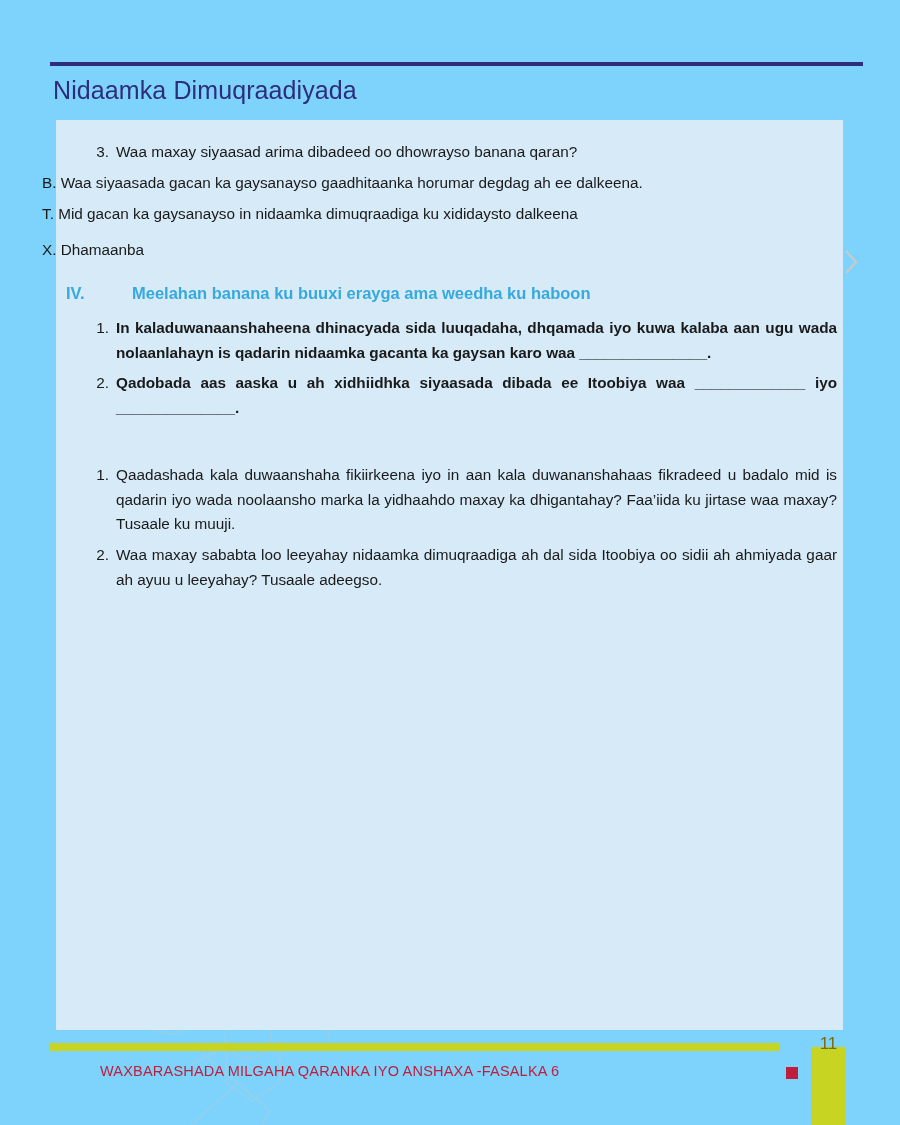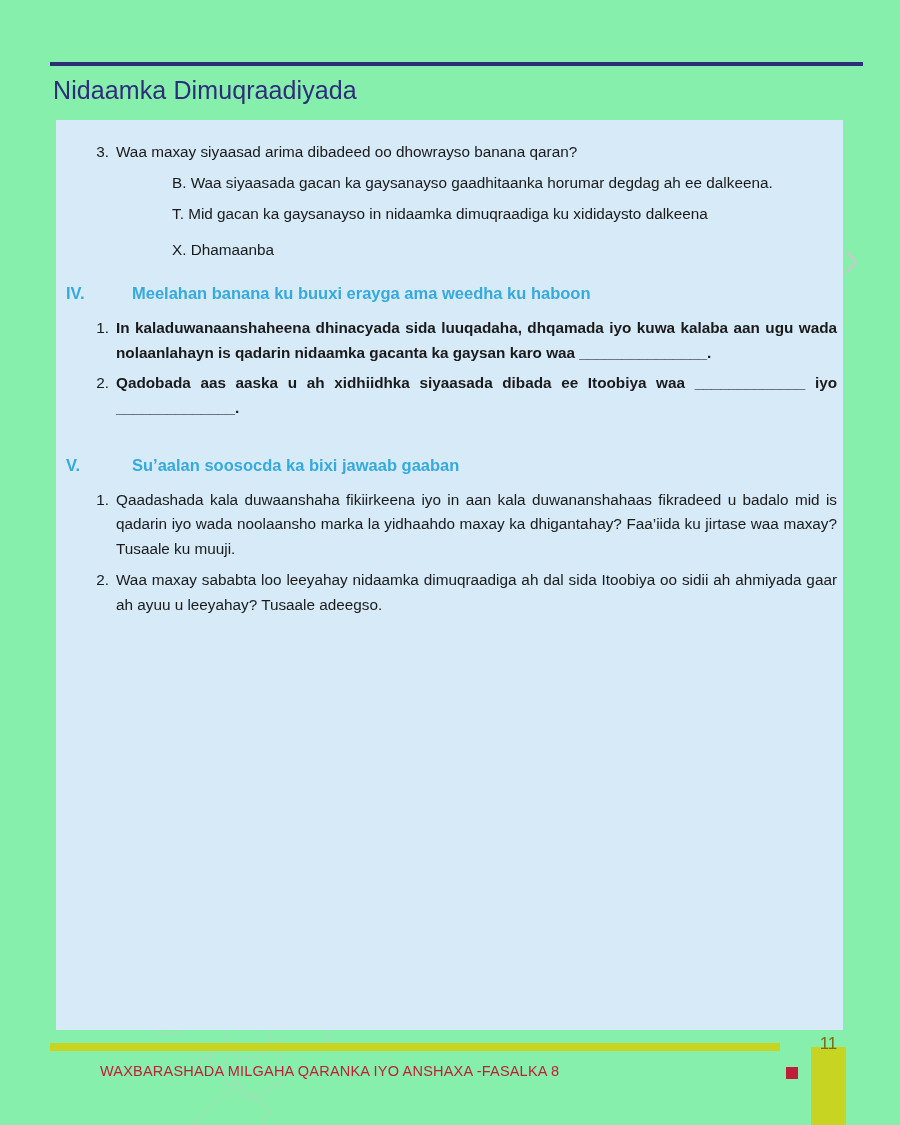--- a/index.html
+++ b/index.html
@@ -11,21 +11,21 @@
     width: 900px;
     height: 1125px;
     position: relative;
     font-family: "Liberation Sans", sans-serif;
     overflow: hidden;
   }
 
   .page {
     position: absolute;
     inset: 0;
-    background: #86efac;
+    background: #7dd3fc;
   }
 
   
   .header-rule {
     position: absolute;
     left: 50px;
     top: 62px;
     width: 813px;
     height: 4px;
     background: #2e2d7a;
@@ -93,21 +93,20 @@
     top: 0;
     width: 26px;
     text-align: right;
     font-size: 15.3px;
     color: #1a1a1a;
   }
 
   
   .choice-item {
     position: relative;
-    padding-left: 130px;
     padding-right: 6px;
     font-size: 15.3px;
     color: #1a1a1a;
     line-height: 1.62;
     text-indent: -14px;
   }
 
   
   .section-heading {
     position: relative;
@@ -248,23 +247,20 @@
     <div class="sp-6"></div>
 
     <div class="num-item">
       <span class="marker">2.</span>
       <span class="blank">Qadobada aas aaska u ah xidhiidhka siyaasada dibada ee Itoobiya waa _____________ iyo ______________.</span>
     </div>
 
     <div class="sp-18"></div>
     <div class="sp-14"></div>
 
-    <div class="section-heading">
-      <span class="roman">V.</span><span class="heading-text">Su’aalan soosocda ka bixi jawaab gaaban</span>
-    </div>
 
     <div class="sp-10"></div>
 
     <div class="num-item">
       <span class="marker">1.</span>
       <span>Qaadashada kala duwaanshaha fikiirkeena iyo in aan kala duwananshahaas fikradeed u badalo mid is qadarin iyo wada noolaansho marka la yidhaahdo maxay ka dhigantahay? Faa’iida ku jirtase waa maxay? Tusaale ku muuji.</span>
     </div>
 
     <div class="sp-6"></div>
 
@@ -273,18 +269,18 @@
       <span>Waa maxay sababta loo leeyahay nidaamka dimuqraadiga ah dal sida Itoobiya oo sidii ah ahmiyada gaar ah ayuu u leeyahay? Tusaale adeegso.</span>
     </div>
 
   </div>
 
   <svg class="chevron-marker" viewBox="0 0 16 28">
     <path d="M 3 3 L 13 14 L 3 25" fill="none" stroke="#c9c9c9" stroke-width="2.2"></path>
   </svg>
 
   <div class="footer-bar"></div>
-  <div class="footer-text">WAXBARASHADA MILGAHA QARANKA IYO ANSHAXA -FASALKA  8</div>
+  <div class="footer-text">WAXBARASHADA MILGAHA QARANKA IYO ANSHAXA -FASALKA  6</div>
   <div class="footer-square"></div>
   <div class="page-number-box"></div>
   <div class="page-number">11</div>
 
 </div>
 
 </body></html>

